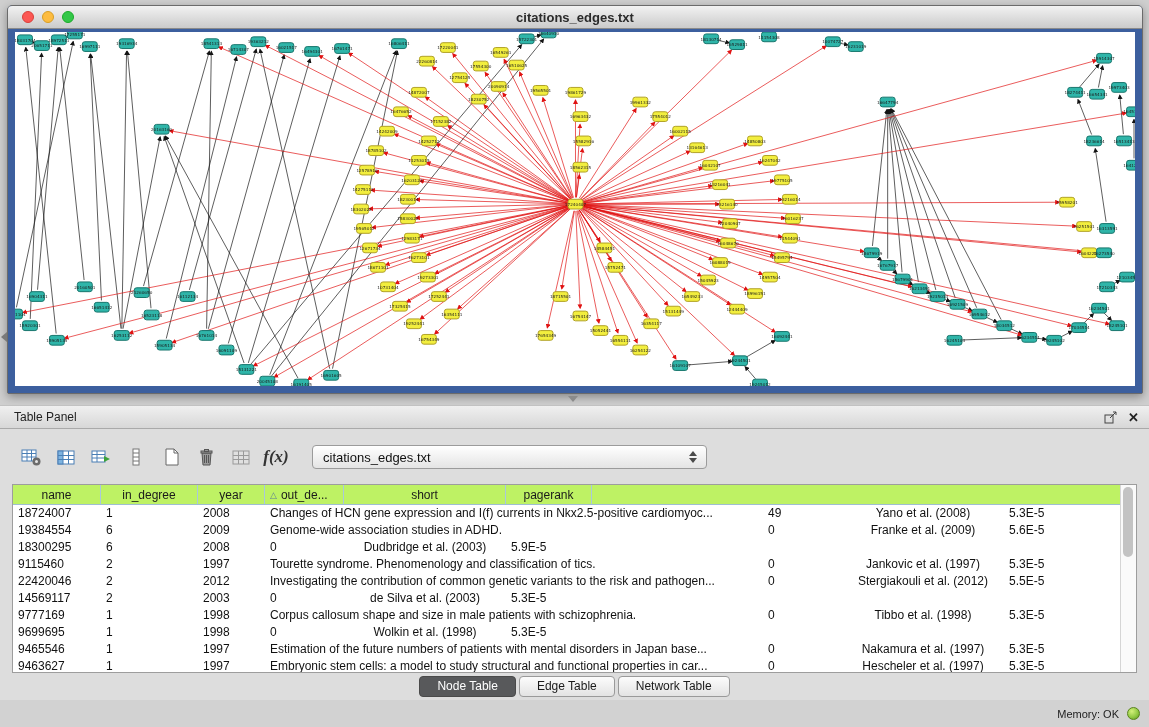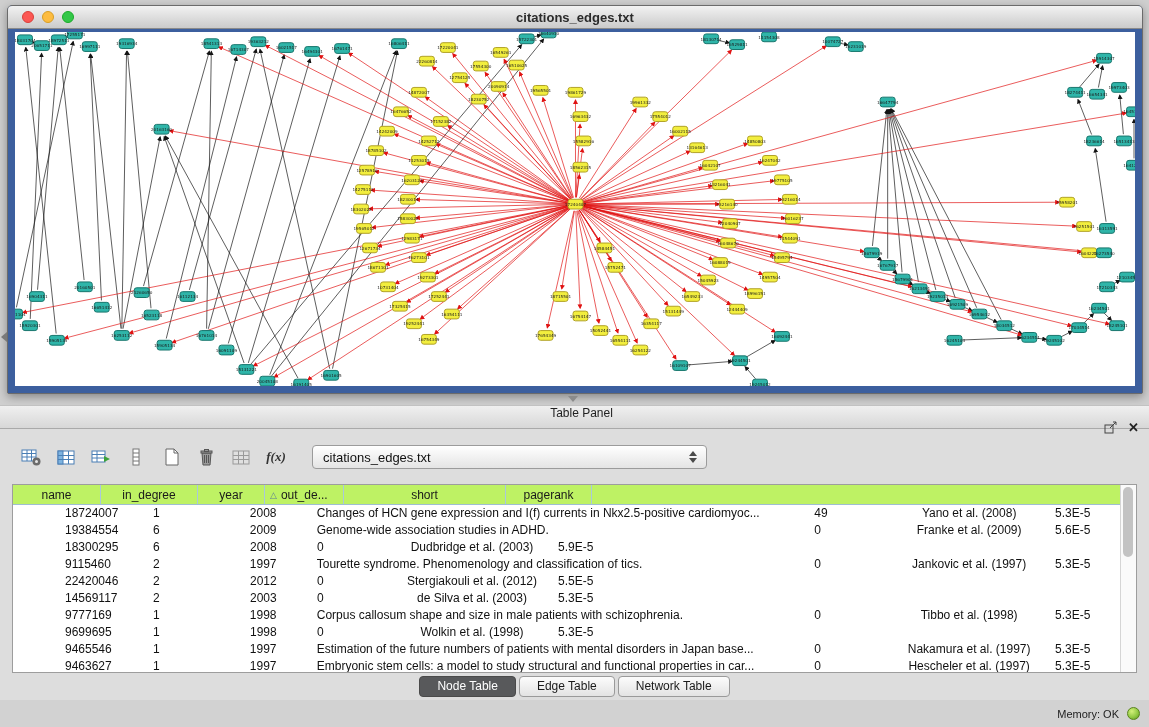--- a/index.html
+++ b/index.html
@@ -18,42 +18,42 @@
   .graph-frame{position:absolute;left:0;right:0;top:23px;bottom:0;padding:3px 7px 7px 7px;box-sizing:border-box;background:#3c5f9e;}
   .graph-frame svg{width:100%;height:100%;background:#ffffff;display:block;}
 
   
   .split-divider{position:absolute;left:0;top:392px;width:1149px;height:13px;}
   .split-handle{position:absolute;left:568px;top:4px;width:0;height:0;border-left:5px solid transparent;border-right:5px solid transparent;border-top:6px solid #8b8b8b;}
   .collapse-arrow{position:absolute;left:1px;top:332px;width:0;height:0;border-top:5px solid transparent;border-bottom:5px solid transparent;border-right:6px solid #7a7a7a;}
 
   
   .table-panel{position:absolute;left:0;top:405px;width:1149px;height:295px;background:#dddddd;}
-  .panel-header{height:22px;background:linear-gradient(#f0f0f0,#d7d7d7);border-top:1px solid #c2c2c2;border-bottom:1px solid #a9a9a9;display:flex;align-items:center;font-size:12px;color:#222;flex-direction:column;}
+  .panel-header{height:22px;background:linear-gradient(#f0f0f0,#d7d7d7);border-top:1px solid #c2c2c2;border-bottom:1px solid #a9a9a9;display:flex;align-items:center;font-size:12px;color:#222;}
   .panel-header .ph-title{margin-left:14px;}
   .ph-icons{margin-left:auto;display:flex;align-items:center;gap:10px;margin-right:10px;}
   .ph-btn{cursor:default;display:flex;align-items:center;}
   .ph-close{font-size:13px;font-weight:bold;color:#222;}
 
   .toolbar{position:absolute;left:18px;top:40px;display:flex;align-items:center;gap:9px;}
   .tb-btn{width:26px;height:24px;display:flex;align-items:center;justify-content:center;}
-  .fx-label{font-style:italic;font-weight:bold;font-size:13px;color:#333;font-family:"Liberation Serif", serif;}
+  .fx-label{font-style:italic;font-weight:bold;font-size:17px;color:#333;font-family:"Liberation Serif", serif;}
   .combo{margin-left:14px;width:393px;height:22px;border:1px solid #9b9b9b;border-radius:4px;background:linear-gradient(#ffffff,#e4e4e4);display:flex;align-items:center;font-size:13px;color:#111;box-shadow:0 1px 1px rgba(255,255,255,.8) inset;}
   .combo-text{padding-left:10px;flex:1;white-space:nowrap;overflow:hidden;}
   .combo-stepper{width:18px;display:flex;flex-direction:column;align-items:center;justify-content:center;gap:2px;margin-right:4px;}
   .tri-up{width:0;height:0;border-left:4px solid transparent;border-right:4px solid transparent;border-bottom:5px solid #4a4a4a;}
   .tri-down{width:0;height:0;border-left:4px solid transparent;border-right:4px solid transparent;border-top:5px solid #4a4a4a;}
 
   .table-box{position:absolute;left:12px;top:79px;width:1125px;height:189px;background:#ffffff;border:1px solid #9d9d9d;box-sizing:border-box;overflow:hidden;}
   .thead{display:flex;height:19px;background:#bef264;border-bottom:1px solid #9fbed2;}
   .th{box-sizing:border-box;border-right:1px solid #a9c8dc;font-size:12px;color:#1a1a1a;display:flex;align-items:center;justify-content:center;overflow:hidden;white-space:nowrap;}
   .th.left{justify-content:flex-start;padding-left:5px;}
   .th .sort{font-size:9px;color:#5f7f95;margin-right:4px;}
   .th.filler{border-right:none;flex:1;}
-  .trow{display:flex;height:17px;padding-left:47px;}
+  .trow{display:flex;height:17px;}
   .td{box-sizing:border-box;font-size:12px;color:#111;line-height:17px;white-space:nowrap;overflow:hidden;padding-left:5px;}
   .td.center{text-align:center;padding-left:0;}
   .c0{width:88px;} .c1{width:97px;} .c2{width:67px;} .c3{width:498px;} .c4{width:79px;} .c5{width:162px;} .c6{width:86px;}
   .vscroll{position:absolute;right:0;top:0;bottom:0;width:15px;background:#fafafa;border-left:1px solid #d5d5d5;}
   .vthumb{position:absolute;left:2px;top:2px;width:10px;height:70px;background:#c3c3c3;border-radius:5px;}
 
   .tabs-bar{position:absolute;left:0;top:271px;width:100%;display:flex;justify-content:center;gap:3px;}
   .tab{height:19px;line-height:19px;padding:0 17px;font-size:12px;border-radius:4px;border:1px solid #9a9a9a;background:linear-gradient(#fcfcfc,#e3e3e3);color:#1a1a1a;}
   .tab.selected{background:#58595b;border-color:#4a4a4a;color:#ffffff;}
 
@@ -670,20 +670,21 @@
             <div class="td c2">1997</div>
             <div class="td c3">Tourette syndrome. Phenomenology and classification of tics.</div>
             <div class="td c4">0</div>
             <div class="td c5 center">Jankovic et al. (1997)</div>
             <div class="td c6">5.3E-5</div>
           </div>
           <div class="trow">
             <div class="td c0">22420046</div>
             <div class="td c1">2</div>
             <div class="td c2">2012</div>
+            <div class="td c3">Investigating the contribution of common genetic variants to the risk and pathogen...</div>
             <div class="td c4">0</div>
             <div class="td c5 center">Stergiakouli et al. (2012)</div>
             <div class="td c6">5.5E-5</div>
           </div>
           <div class="trow">
             <div class="td c0">14569117</div>
             <div class="td c1">2</div>
             <div class="td c2">2003</div>
             <div class="td c4">0</div>
             <div class="td c5 center">de Silva et al. (2003)</div>

